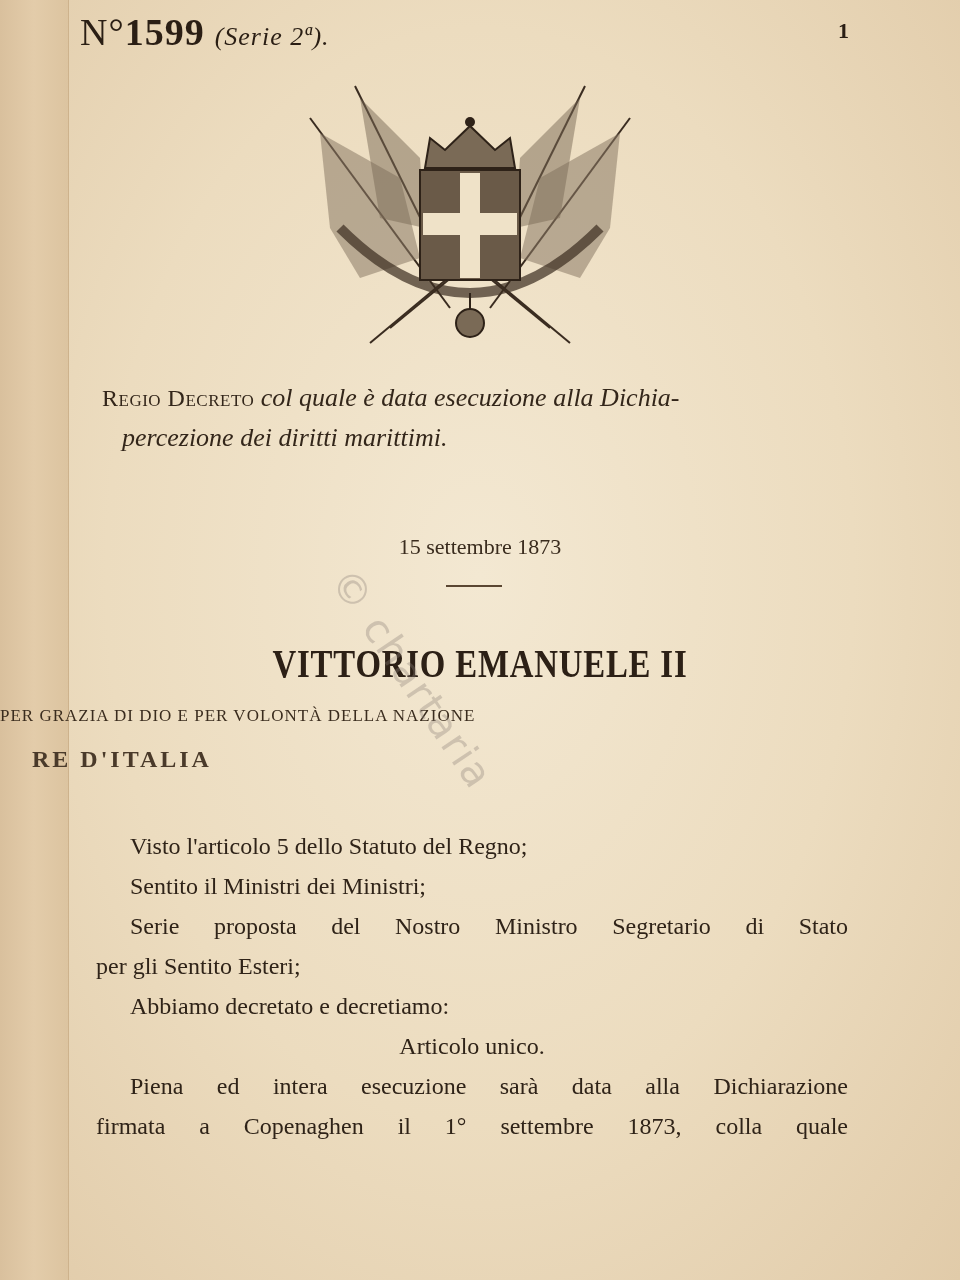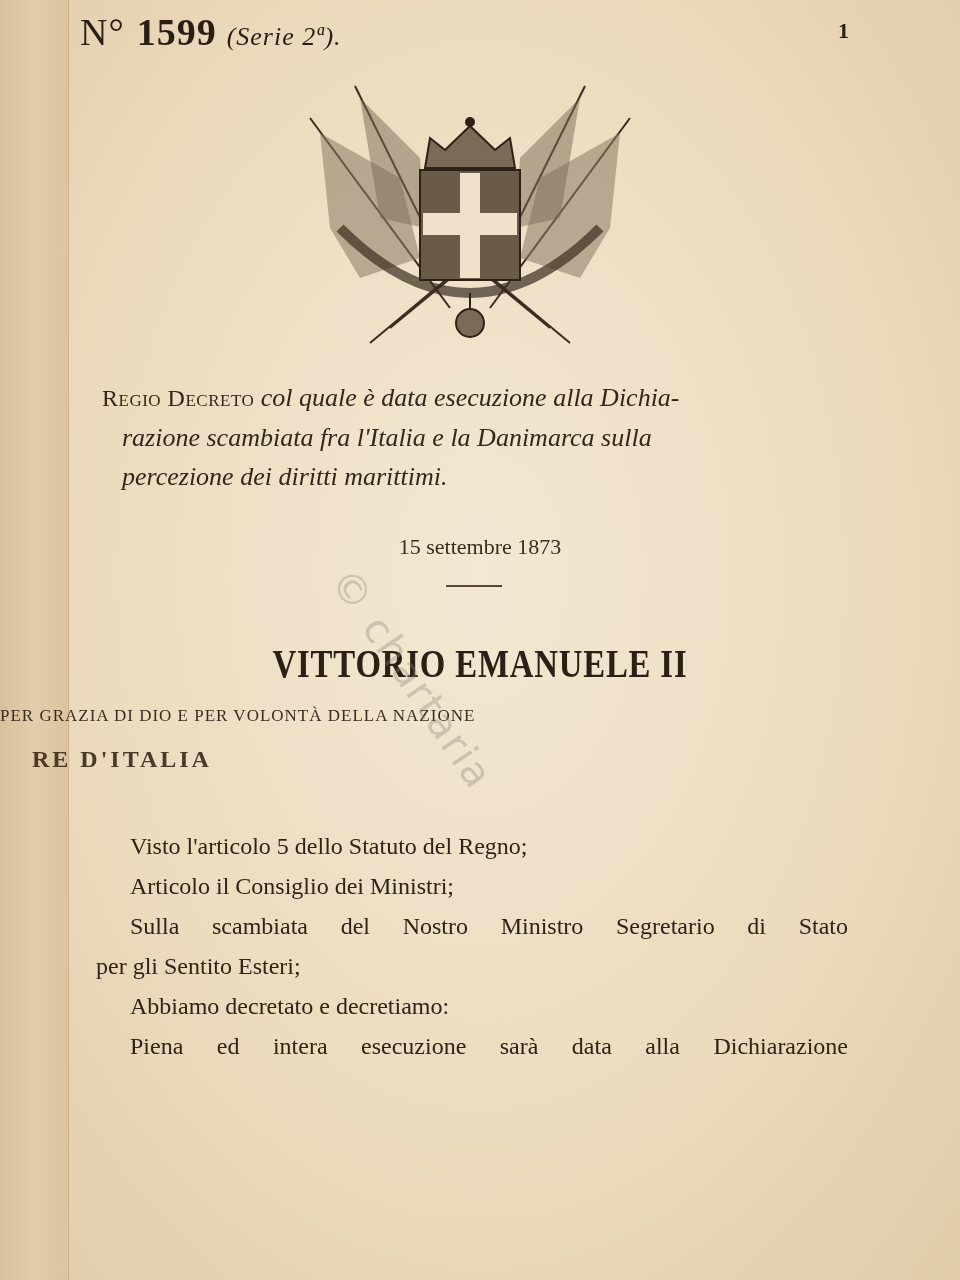--- a/index.html
+++ b/index.html
@@ -38,21 +38,20 @@
     .doc-number {
       position: absolute;
       left: 0;
       top: 2px;
       font-size: 38px;
       letter-spacing: 1px;
       color: #2a1e14;
     }
     .doc-number .num {
       font-weight: bold;
-      margin-left: 12px;
     }
     .series {
       font-style: italic;
       font-size: 26px;
       margin-left: 10px;
     }
     .page-num {
       position: absolute;
       left: 758px;
       top: 10px;
@@ -220,34 +219,35 @@
     <path d="M125 90 L130 60 L145 72 L170 48 L195 72 L210 60 L215 90 Z" fill="#7a6a56" stroke="#2e2218" stroke-width="2"></path>
     <circle cx="170" cy="44" r="5" fill="#2e2218"></circle>
 
     <line x1="170" y1="215" x2="170" y2="232" stroke="#2e2218" stroke-width="2"></line>
     <circle cx="170" cy="245" r="14" fill="#7a6a56" stroke="#2e2218" stroke-width="2"></circle>
   </svg>
 
   <div class="title-block">
     <span class="lead">Regio Decreto</span>
     <span>col quale è data esecuzione alla Dichia-</span>
-    <span class="cont">razione scambiata fra l'Italia e la Danimarca sulla</span>
     <span class="cont">percezione dei diritti marittimi.</span>
   </div>
 
   <div class="date">15 settembre 1873</div>
   <div class="rule"></div>
 
   <div class="king">VITTORIO EMANUELE II</div>
   <div class="grace">PER GRAZIA DI DIO E PER VOLONTÀ DELLA NAZIONE</div>
   <div class="re">RE D'ITALIA</div>
 
   <div class="body-text">
     <p class="indent">Visto l'articolo 5 dello Statuto del Regno;</p>
-    <p class="indent">Articolo il Consiglio dei Ministri;</p>
-    <p class="indent just">Sulla scambiata del Nostro Ministro Segretario di Stato</p>
+    <p class="indent">Sentito il Ministri dei Ministri;</p>
+    <p class="indent just">Serie proposta del Nostro Ministro Segretario di Stato</p>
     <p>per gli Sentito Esteri;</p>
     <p class="indent">Abbiamo decretato e decretiamo:</p>
+    <p class="centered">Articolo unico.</p>
     <p class="indent just">Piena ed intera esecuzione sarà data alla Dichiarazione</p>
+    <p class="just">firmata a Copenaghen il 1° settembre 1873, colla quale</p>
   </div>
 
   <div class="watermark">© chartaria</div>
 </div>
 
 </body></html>

